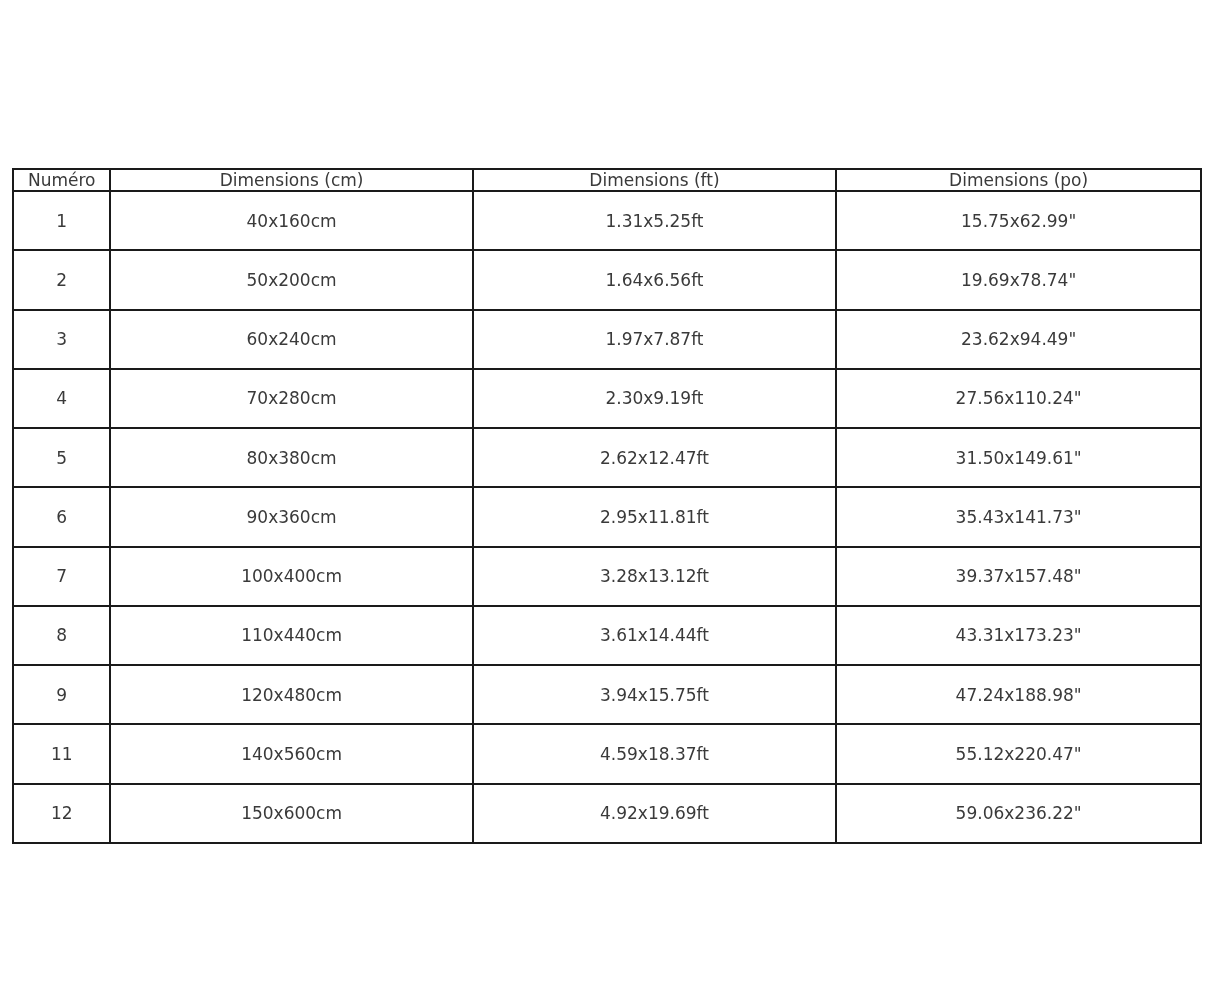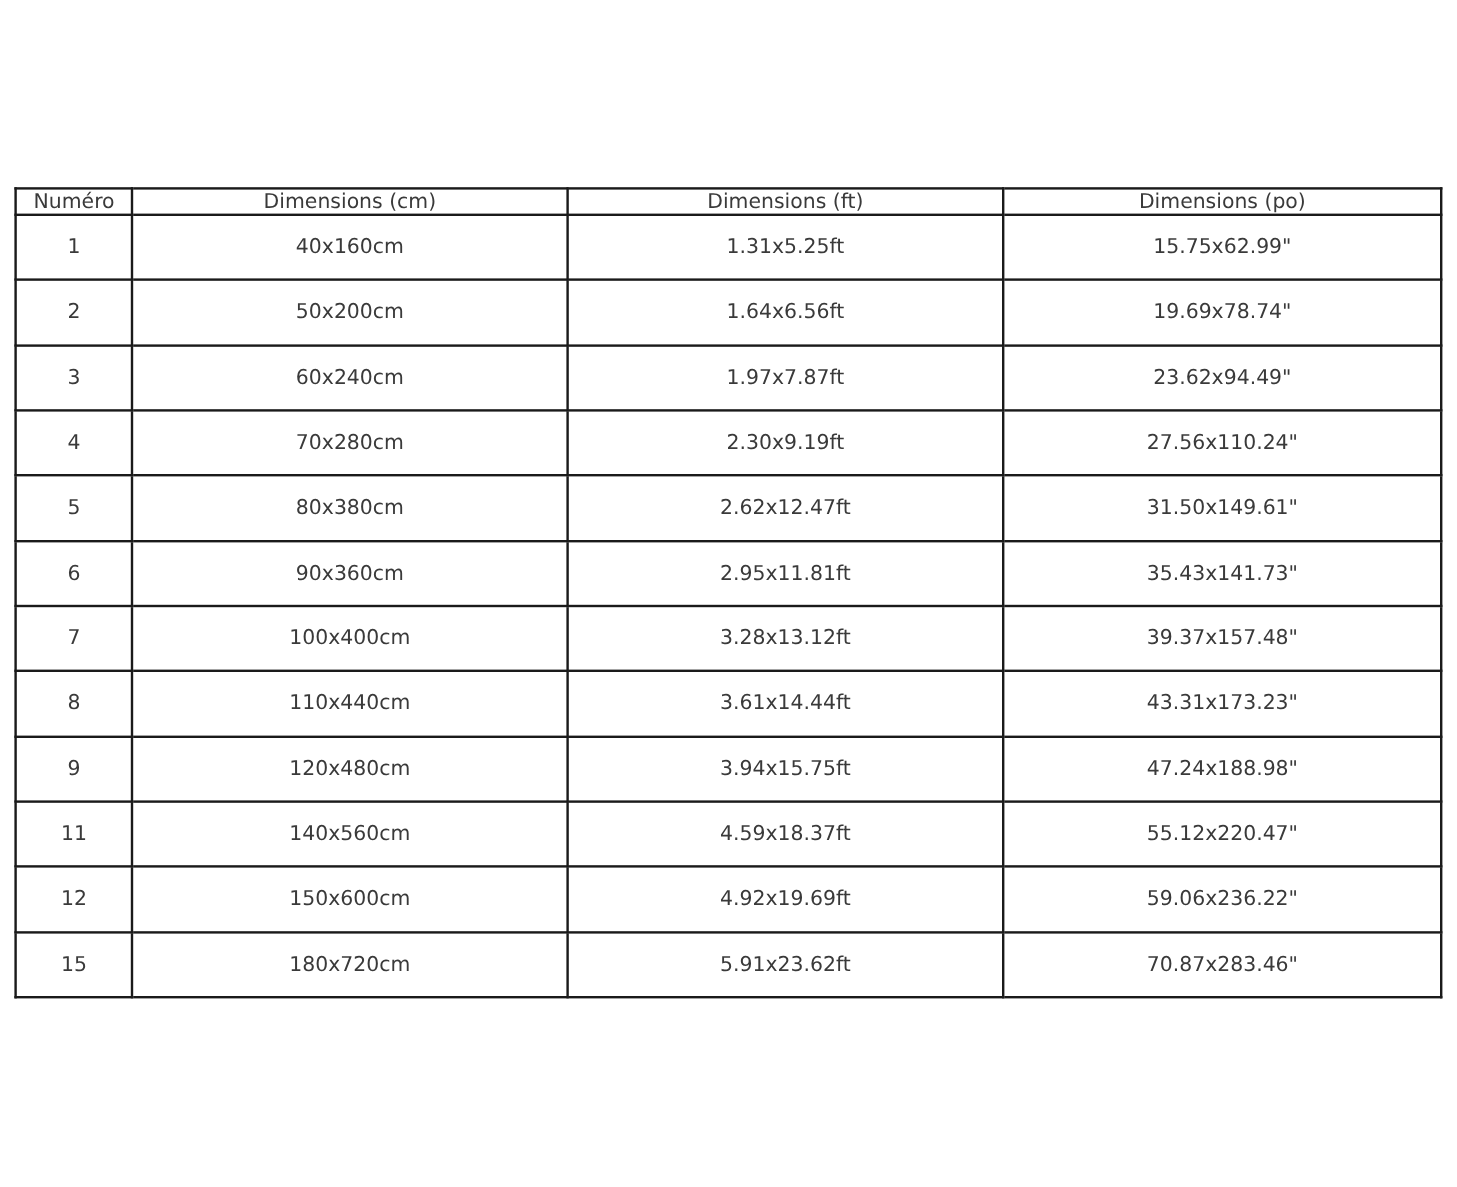--- a/index.html
+++ b/index.html
@@ -15,20 +15,21 @@
     left: 12px;
     top: 156px;
     width: 1190px;
     height: 676px;
   }
   table.dim-table {
     width: 100%;
     height: 100%;
     border-collapse: collapse;
     table-layout: fixed;
+    margin-top: 12px;
   }
   table.dim-table th,
   table.dim-table td {
     border: 2px solid #1a1a1a;
     text-align: center;
     vertical-align: middle;
     font-size: 17px;
     font-weight: 400;
     color: #3a3a3a;
     white-space: nowrap;
@@ -119,21 +120,15 @@
           <td>140x560cm</td>
           <td>4.59x18.37ft</td>
           <td>55.12x220.47"</td>
         </tr>
         <tr>
           <td>12</td>
           <td>150x600cm</td>
           <td>4.92x19.69ft</td>
           <td>59.06x236.22"</td>
         </tr>
-        <tr>
-          <td>15</td>
-          <td>180x720cm</td>
-          <td>5.91x23.62ft</td>
-          <td>70.87x283.46"</td>
-        </tr>
       </tbody>
   </table>
 </div>
 
 </body></html>

